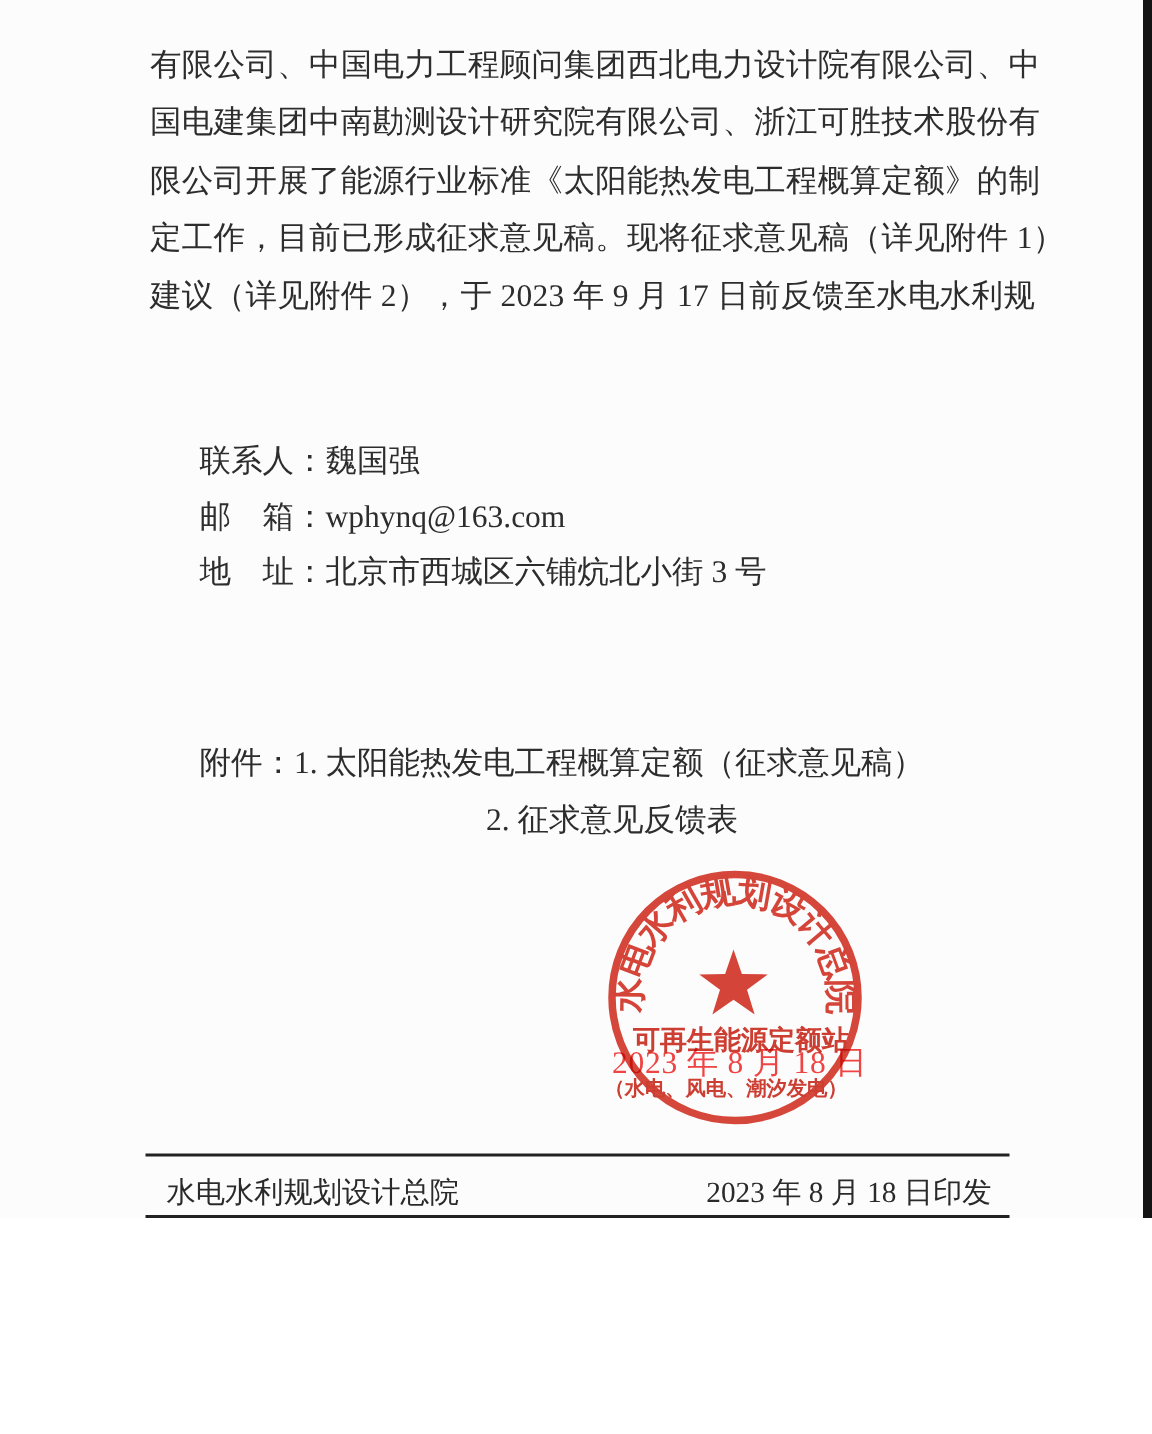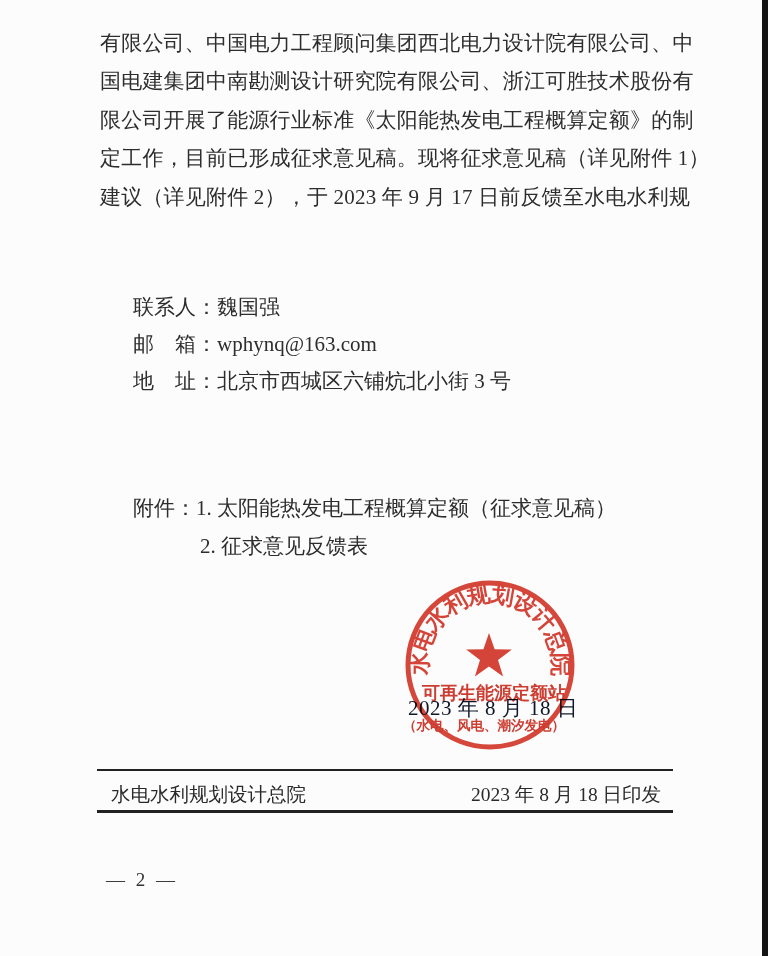--- a/index.html
+++ b/index.html
@@ -1,19 +1,19 @@
 <!DOCTYPE html>
 <html><head>
 <meta charset="utf-8">
 <style>
   html, body { margin: 0; padding: 0; background: #ffffff; }
   .page {
     position: relative;
     width: 768px;
-    height: 956px;
+    height: 812px;
     background: #fcfcfc;
     overflow: hidden;
     font-family: "Liberation Serif", "DejaVu Serif", serif;
     color: #2d2d2d;
   }
   .edge-right {
     position: absolute; top: 0; right: 0;
     width: 6px; height: 100%;
     background: #141414;
   }
@@ -37,27 +37,27 @@
     left: 133px; top: 289px;
     font-size: 21px; line-height: 37px;
   }
   .c-row { white-space: nowrap; }
   
   .attachments {
     position: absolute;
     left: 133px; top: 490px;
     font-size: 21px; line-height: 37.5px; font-family: Liberation Serif, serif;
   }
-  .a-row2 { padding-left: 67px; }
+  .a-row2 { padding-left: 67px; text-align: center; }
   
   .sign-date {
     position: absolute;
     left: 408px; top: 694px;
     font-size: 21px; letter-spacing: 0.5px;
-    color: #0f172a; z-index: 2;
+    color: #ef4444; z-index: 2;
     white-space: nowrap;
   }
   
   .seal {
     position: absolute;
     left: 395px; top: 570px;
     z-index: 3;
     mix-blend-mode: multiply;
     opacity: 0.93;
   }

